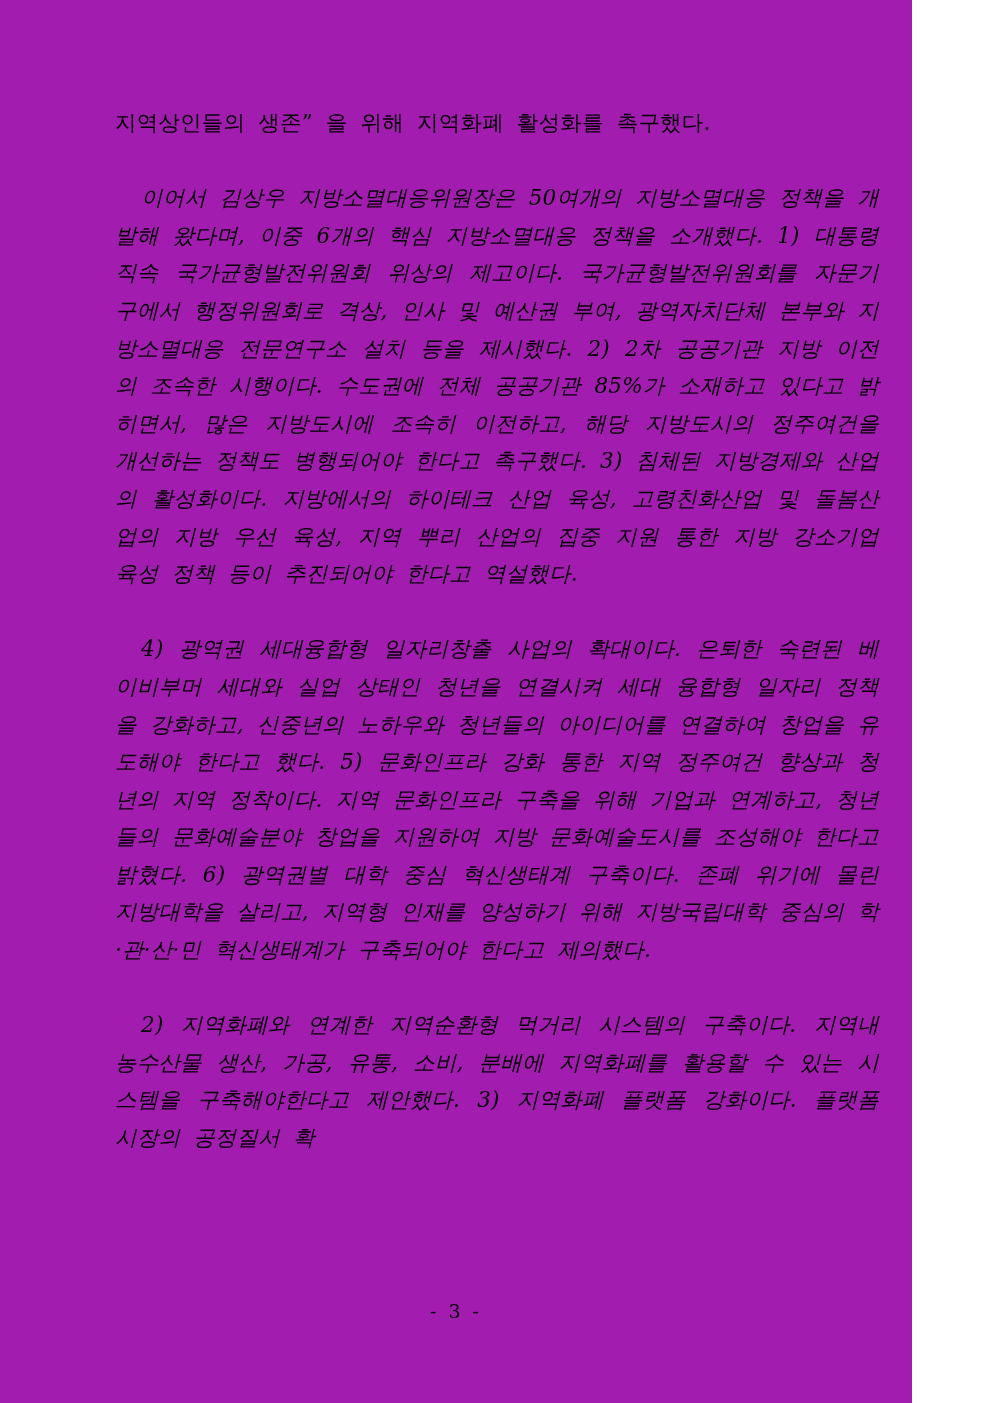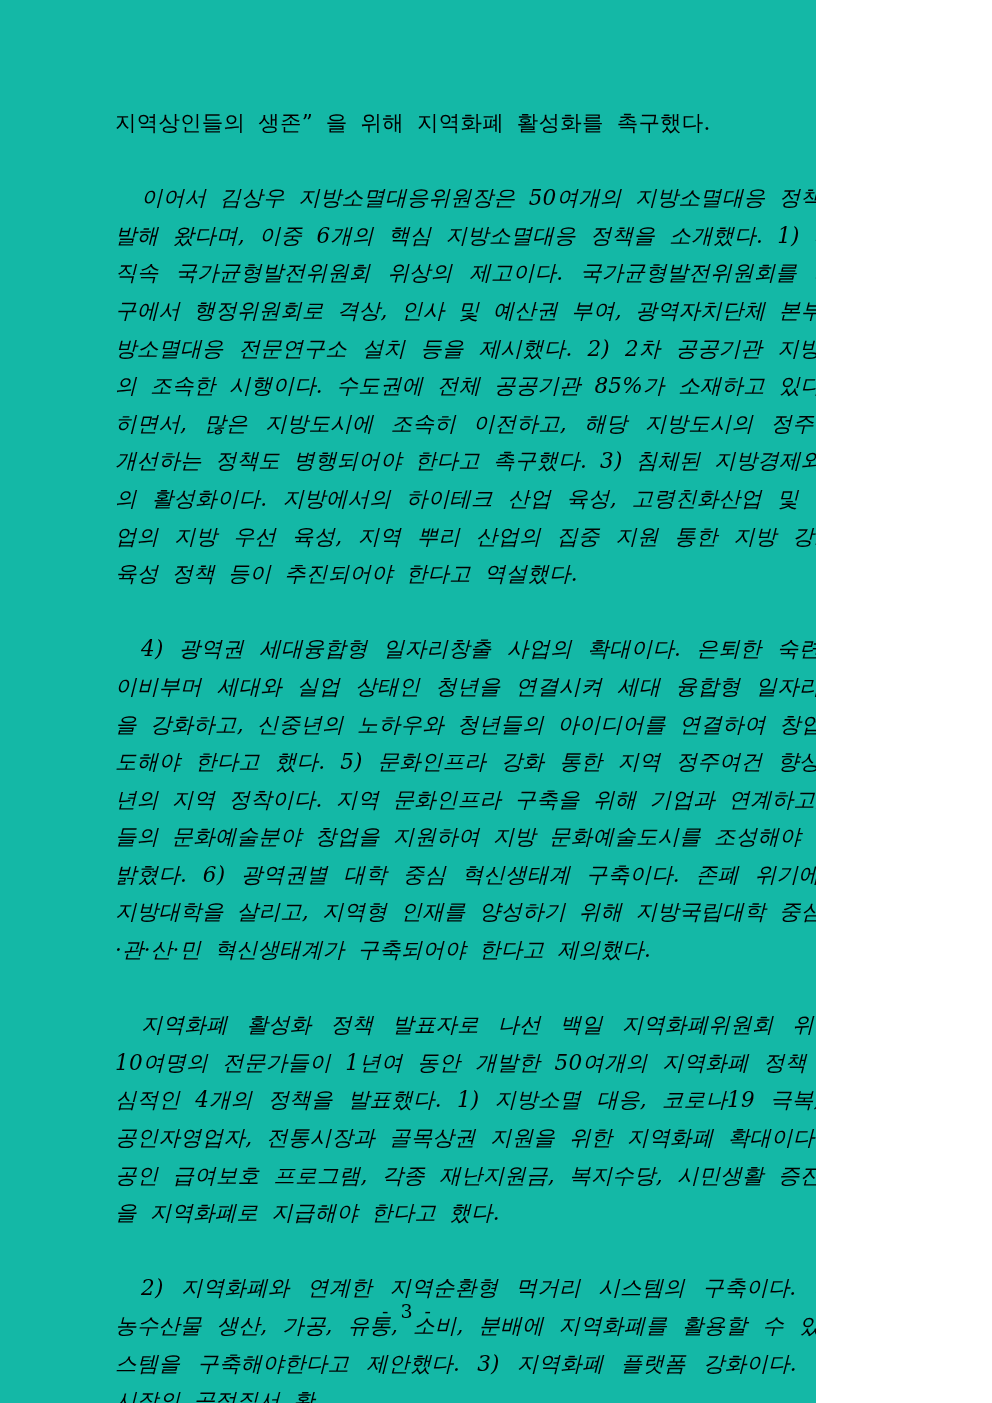--- a/index.html
+++ b/index.html
@@ -2,23 +2,23 @@
 <html lang="ko"><head>
 <meta charset="utf-8">
 <style>
   html, body {
     margin: 0;
     padding: 0;
     background: #ffffff;
   }
   .page {
     position: relative;
-    width: 816px;
+    width: 912px;
     height: 1403px;
-    background: #14b8a6;
+    background: #a21caf;
     color: #000000;
     font-family: "DejaVu Serif", "Liberation Serif", serif;
     overflow: hidden;
   }
   .page-body {
     position: absolute;
     top: 104px;
     left: 115px;
     width: 764px;
   }
@@ -46,17 +46,16 @@
   }
 </style>
 </head>
 <body>
 
 <div class="page">
   <div class="page-body">
     <p class="para">지역상인들의 생존” 을 위해 지역화폐 활성화를 촉구했다.</p>
     <p class="para indent">이어서 김상우 지방소멸대응위원장은 50여개의 지방소멸대응 정책을 개발해 왔다며, 이중 6개의 핵심 지방소멸대응 정책을 소개했다. 1) 대통령직속 국가균형발전위원회 위상의 제고이다. 국가균형발전위원회를 자문기구에서 행정위원회로 격상, 인사 및 예산권 부여, 광역자치단체 본부와 지방소멸대응 전문연구소 설치 등을 제시했다. 2) 2차 공공기관 지방 이전의 조속한 시행이다. 수도권에 전체 공공기관 85%가 소재하고 있다고 밝히면서, 많은 지방도시에 조속히 이전하고, 해당 지방도시의 정주여건을 개선하는 정책도 병행되어야 한다고 촉구했다. 3) 침체된 지방경제와 산업의 활성화이다. 지방에서의 하이테크 산업 육성, 고령친화산업 및 돌봄산업의 지방 우선 육성, 지역 뿌리 산업의 집중 지원 통한 지방 강소기업 육성 정책 등이 추진되어야 한다고 역설했다.</p>
     <p class="para indent">4) 광역권 세대융합형 일자리창출 사업의 확대이다. 은퇴한 숙련된 베이비부머 세대와 실업 상태인 청년을 연결시켜 세대 융합형 일자리 정책을 강화하고, 신중년의 노하우와 청년들의 아이디어를 연결하여 창업을 유도해야 한다고 했다. 5) 문화인프라 강화 통한 지역 정주여건 향상과 청년의 지역 정착이다. 지역 문화인프라 구축을 위해 기업과 연계하고, 청년들의 문화예술분야 창업을 지원하여 지방 문화예술도시를 조성해야 한다고 밝혔다. 6) 광역권별 대학 중심 혁신생태계 구축이다. 존폐 위기에 몰린 지방대학을 살리고, 지역형 인재를 양성하기 위해 지방국립대학 중심의 학·관·산·민 혁신생태계가 구축되어야 한다고 제의했다.</p>
-    <p class="para indent">지역화폐 활성화 정책 발표자로 나선 백일 지역화폐위원회 위원장은 10여명의 전문가들이 1년여 동안 개발한 50여개의 지역화폐 정책 중 핵심적인 4개의 정책을 발표했다. 1) 지방소멸 대응, 코로나19 극복, 소상공인자영업자, 전통시장과 골목상권 지원을 위한 지역화폐 확대이다. 소상공인 급여보호 프로그램, 각종 재난지원금, 복지수당, 시민생활 증진책 등을 지역화폐로 지급해야 한다고 했다.</p>
     <p class="para indent">2) 지역화폐와 연계한 지역순환형 먹거리 시스템의 구축이다. 지역내 농수산물 생산, 가공, 유통, 소비, 분배에 지역화폐를 활용할 수 있는 시스템을 구축해야한다고 제안했다. 3) 지역화폐 플랫폼 강화이다. 플랫폼 시장의 공정질서 확</p>
   </div>
   <div class="page-footer">- 3 -</div>
 </div>
 
 </body></html>

